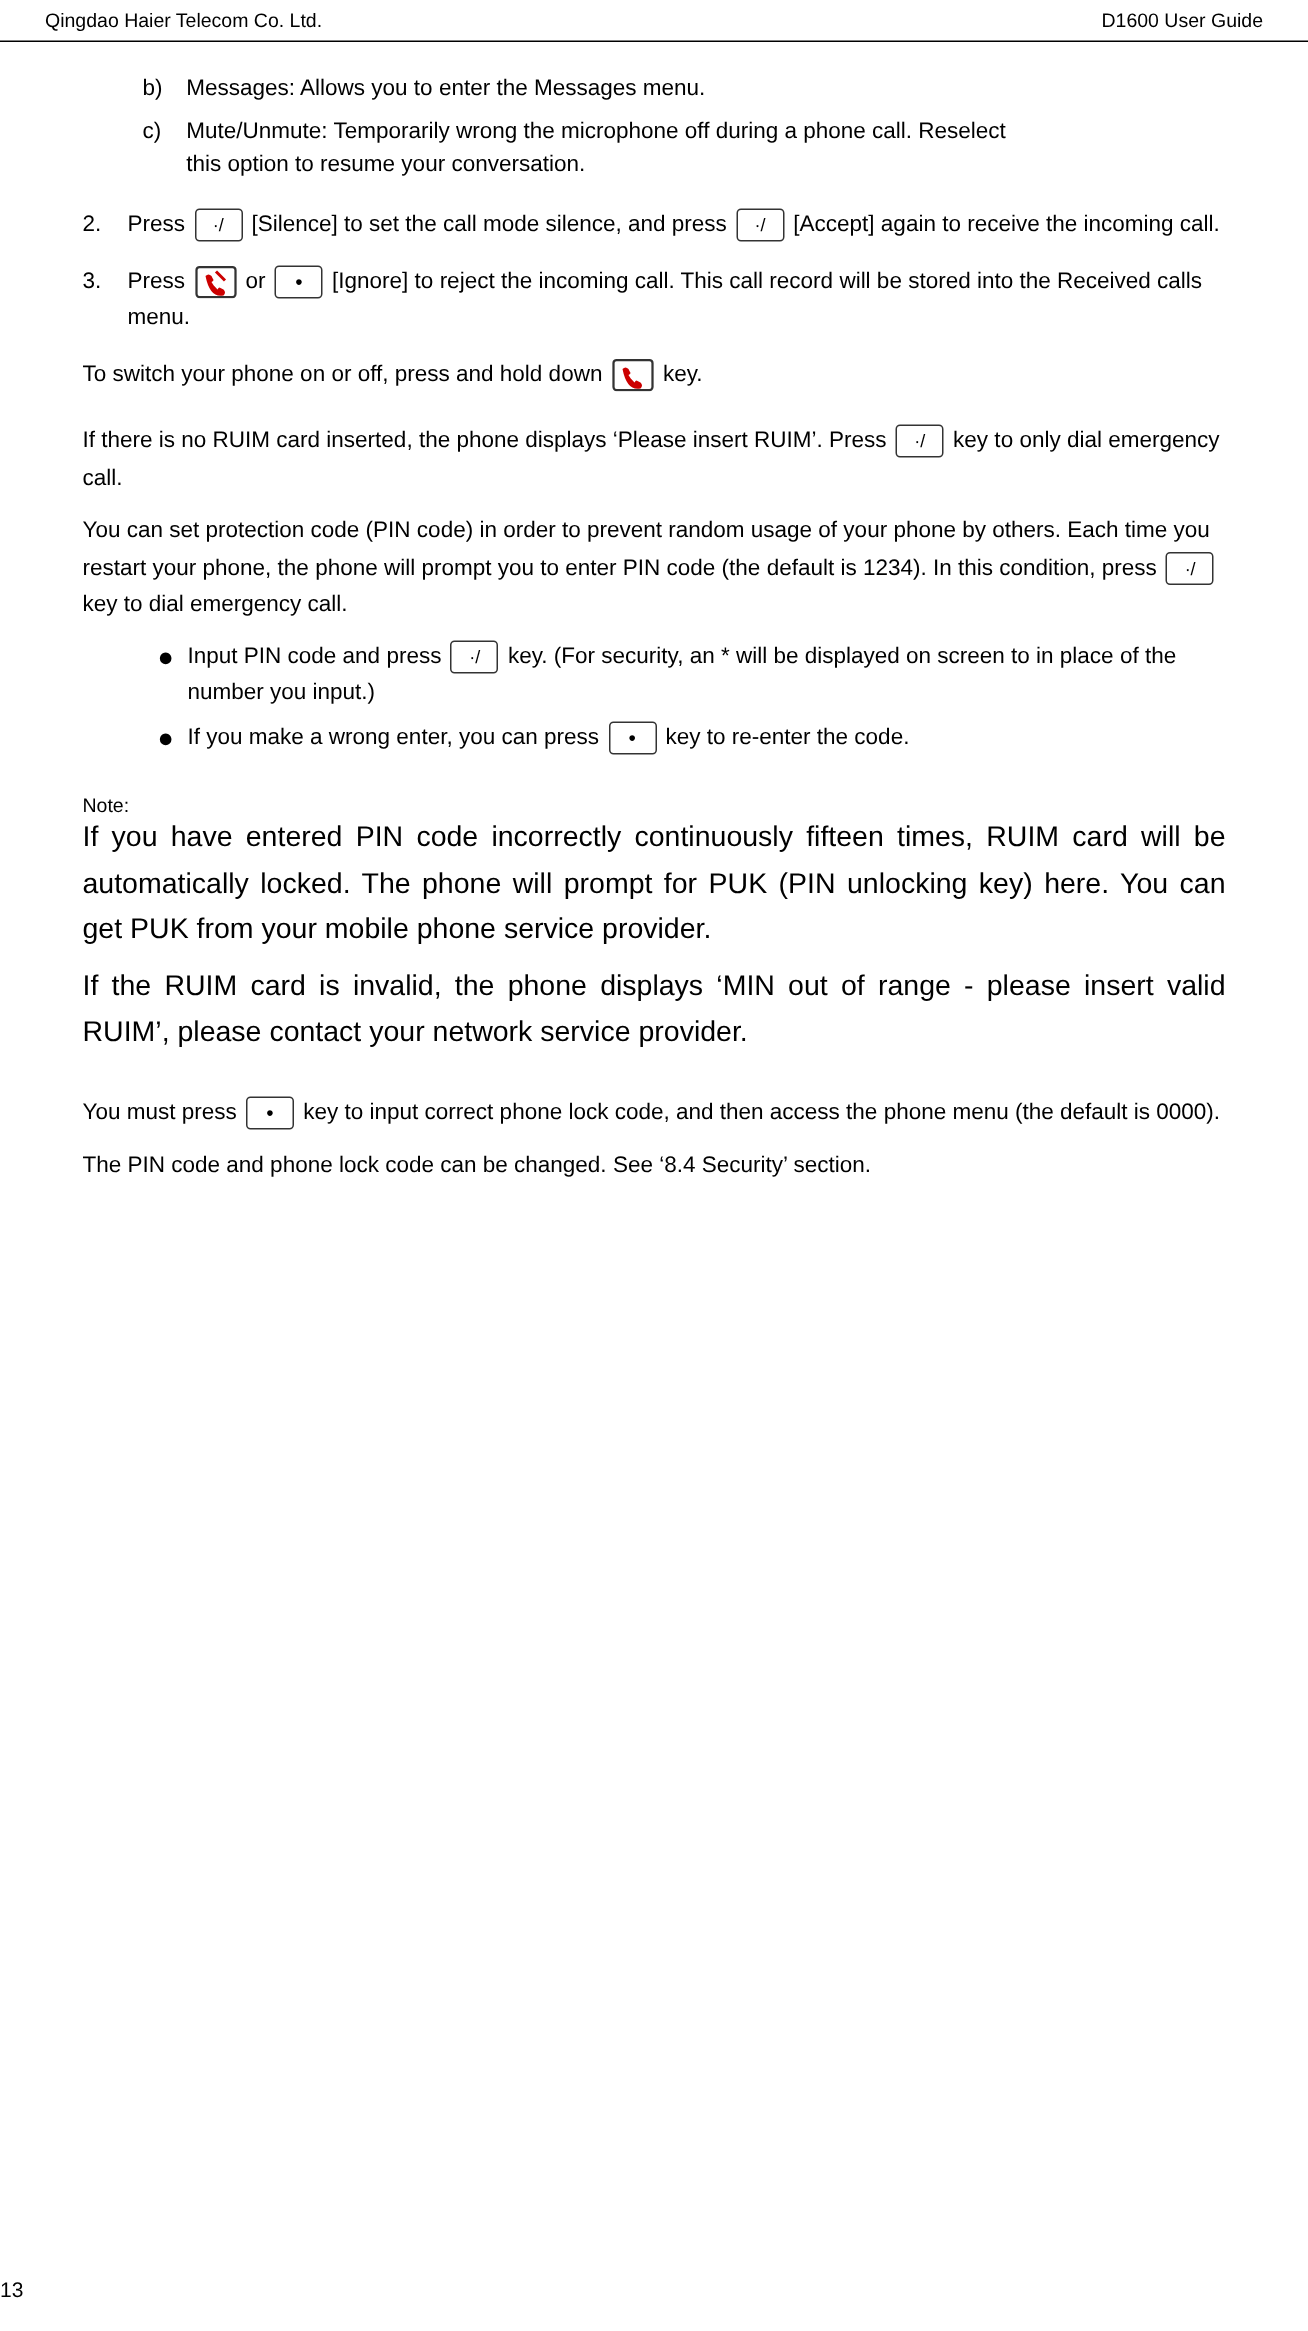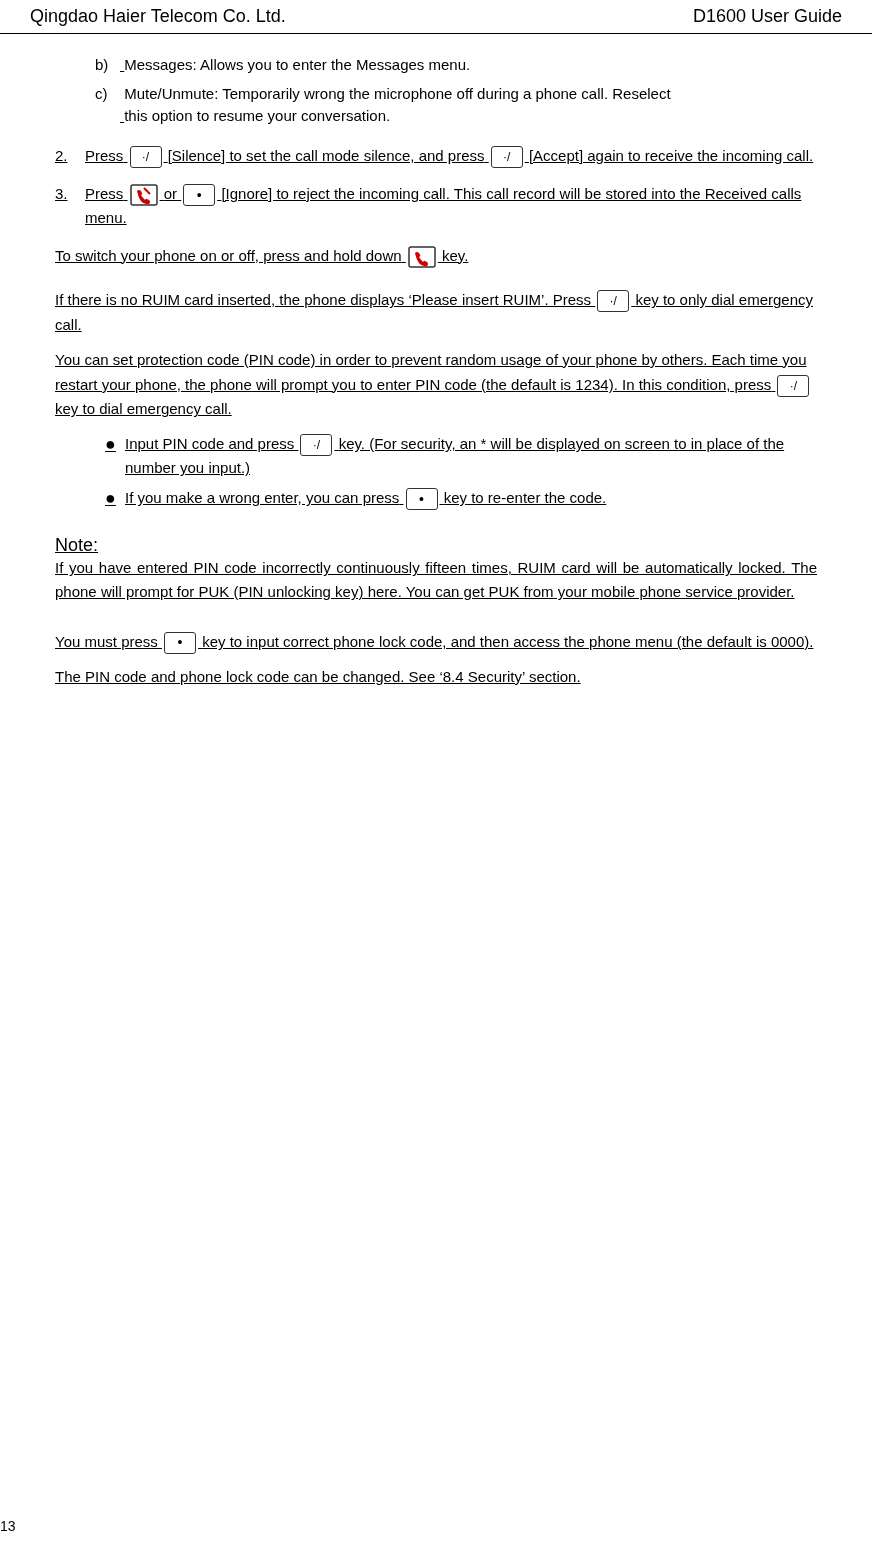--- a/index.html
+++ b/index.html
@@ -17,27 +17,26 @@
       color: #000000;
       position: relative;
     }
 
     .page-header {
       display: flex;
       justify-content: space-between;
       align-items: center;
       border-bottom: 1.5px solid #000;
       padding: 6px 30px;
-      font-size: 18px;
+      font-size: 13px;
       gap: 20px;
     }
 
     .page-content {
       padding: 20px 55px 60px 55px;
-      text-decoration: underline;
     }
 
     .list-item {
       margin-left: 40px;
       margin-bottom: 6px;
       font-size: 15px;
       line-height: 1.5;
     }
 
     .list-item-label {
@@ -100,28 +99,28 @@
       min-width: 20px;
       font-size: 18px;
       line-height: 1.4;
     }
 
     .bullet-text {
       flex: 1;
     }
 
     .note-block {
-      font-size: 15px;
+      font-size: 19px;
       line-height: 1.6;
       margin-bottom: 8px;
       text-align: justify;
     }
 
     .note-label {
-      font-size: 18px;
+      font-size: 13px;
       font-weight: normal;
       margin-top: 8px;
     }
 
     .page-footer {
       position: absolute;
       bottom: 20px;
       left: 0;
       right: 0;
       text-align: left;
@@ -283,20 +282,21 @@
       
       <span class="icon-key-dot icon-inline"></span>
       <span>key to re-enter the code.</span>
     </span>
   </div>
 
   <div class="spacer-small"></div>
 
   <div class="note-label">Note:</div>
   <div class="note-block">If you have entered PIN code incorrectly continuously fifteen times, RUIM card will be automatically locked. The phone will prompt for PUK (PIN unlocking key) here. You can get PUK from your mobile phone service provider.</div>
+  <div class="note-block">If the RUIM card is invalid, the phone displays ‘MIN out of range - please insert valid RUIM’, please contact your network service provider.</div>
 
   <div class="spacer-medium"></div>
 
 
 
   <p class="paragraph">
     <span>You must press</span>
     <span class="icon-key-dot icon-inline"></span>
     <span>key to input correct phone lock code, and then access the phone menu (the default is 0000).</span>
   </p>

